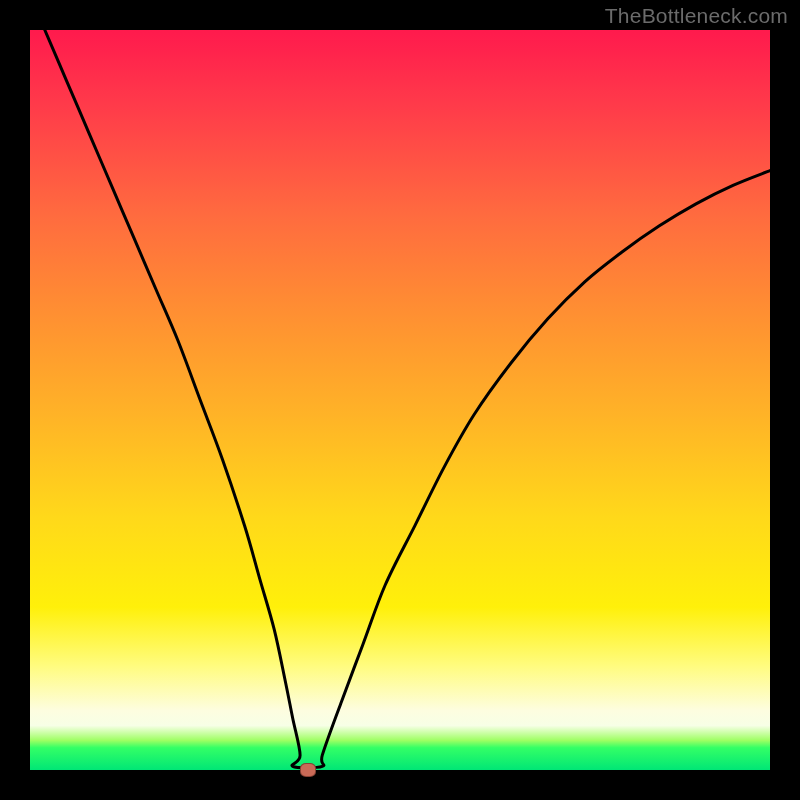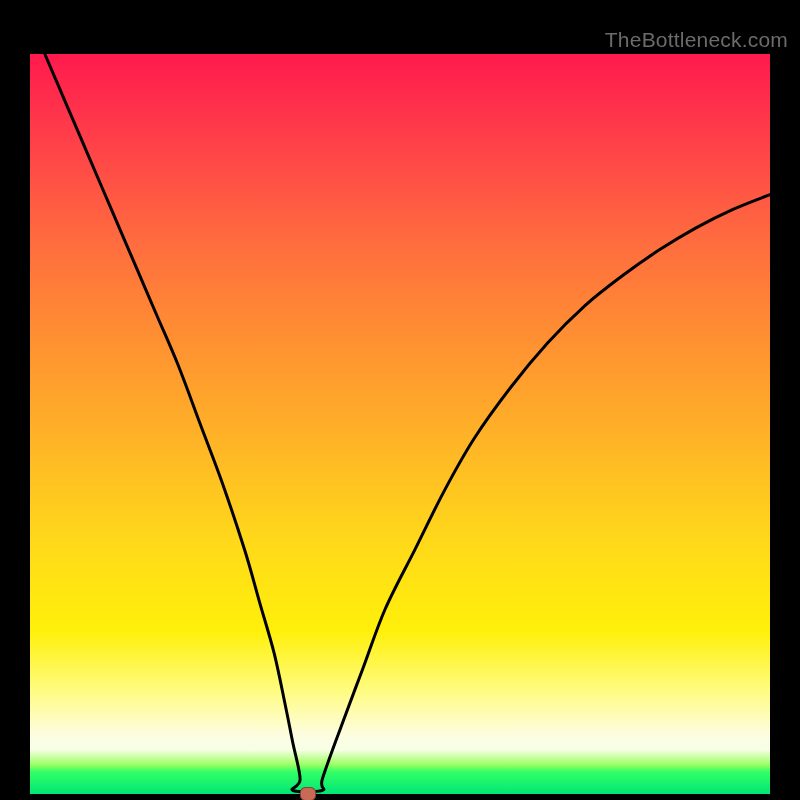--- a/index.html
+++ b/index.html
@@ -9,21 +9,20 @@
     height: 800px;
     background: #000;
     overflow: hidden;
     font-family: Arial, Helvetica, sans-serif;
   }
   .plot-wrap {
     position: relative;
     width: 800px;
     height: 568px;
     background: #000;
-    margin-top: 24px;
   }
   .plot-inner {
     position: absolute;
     left: 30px;
     top: 30px;
     width: 740px;
     height: 740px;
     
     background: linear-gradient(
       to bottom,

